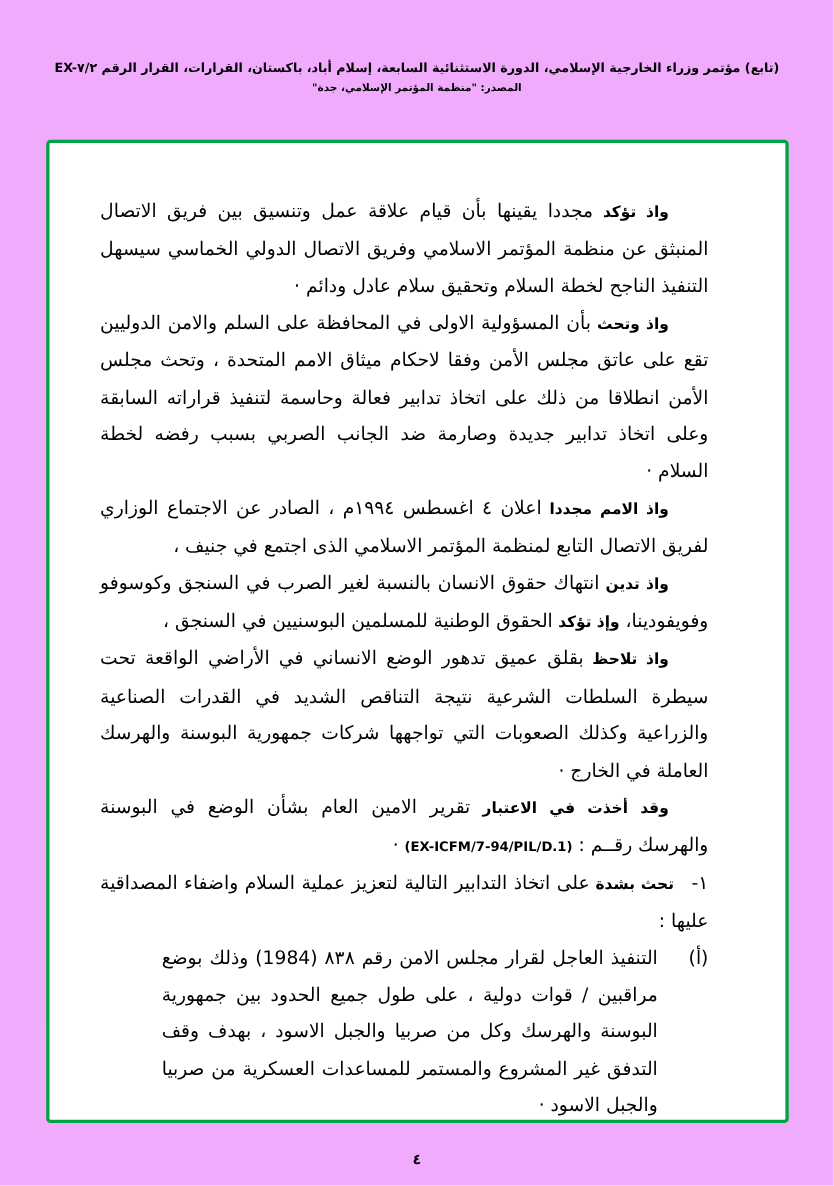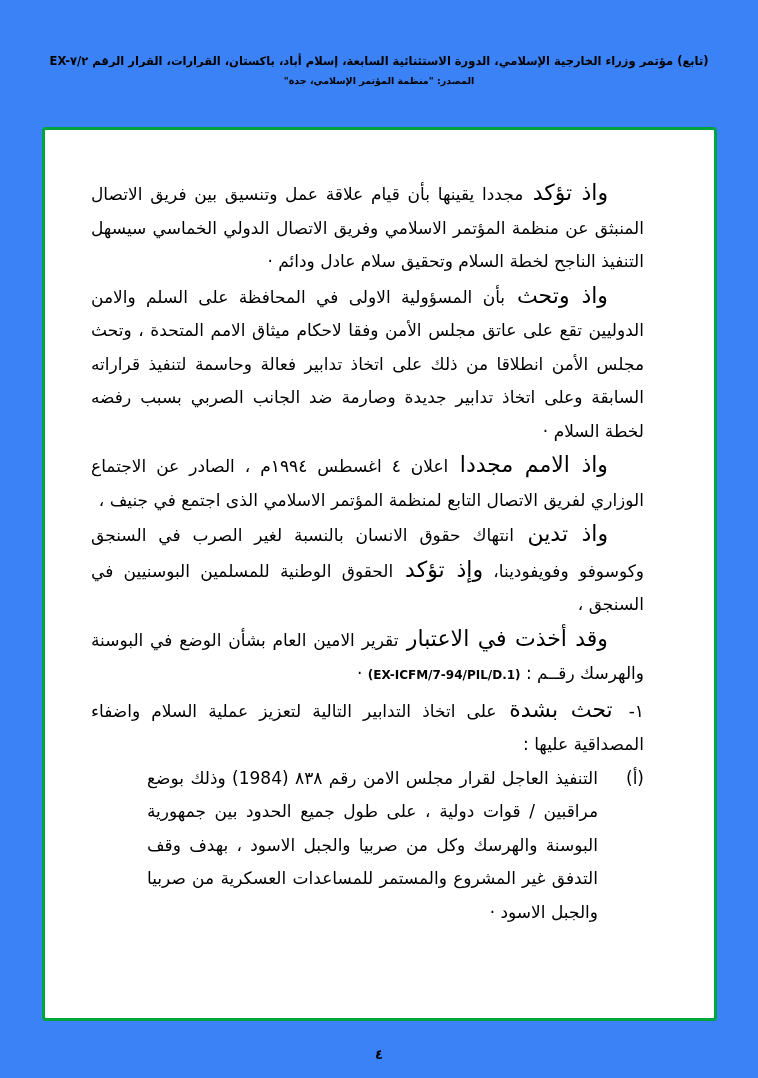--- a/index.html
+++ b/index.html
@@ -5,21 +5,21 @@
   * { margin: 0; padding: 0; box-sizing: border-box; }
   html, body { background: #ffffff; }
   body {
     width: 758px; height: 1078px;
     font-family: "DejaVu Sans", sans-serif;
     color: #000000;
   }
   .page {
     position: relative;
     width: 758px; height: 1078px;
-    background: #3b82f6;
+    background: #f0abfc;
     overflow: hidden;
     direction: rtl;
   }
   .header {
     position: absolute;
     top: 54px; right: 38px; left: 38px;
     text-align: center;
   }
   .header-line1 {
     font-size: 11.5px;
@@ -43,21 +43,21 @@
   .text-area {
     position: absolute;
     top: 46px; right: 70px; left: 46px; bottom: 18px;
     font-size: 17px;
     line-height: 33.5px;
     text-align: justify;
     direction: rtl;
   }
   .para { margin: 0; }
   .para.indent { text-indent: 36px; }
-  .lead { font-weight: normal; font-size: 22px; }
+  .lead { font-weight: bold; font-size: 14px; }
   .latin-small { font-size: 12px; font-weight: bold; }
   .marker-inline { margin-left: 16px; }
   .para.item {
     position: relative;
     padding-right: 46px;
     margin-left: 56px;
     text-indent: 0;
   }
   .marker-abs { position: absolute; right: 0; top: 0; }
   .footer {
@@ -77,20 +77,21 @@
     <div class="header-line1">(تابع) مؤتمر وزراء الخارجية الإسلامي، الدورة الاستثنائية السابعة، إسلام أباد، باكستان، القرارات، القرار الرقم ⁦EX-٧/٢⁩</div>
     <div class="header-line2">المصدر: "منظمة المؤتمر الإسلامي، جدة"</div>
   </div>
 
   <div class="content-box">
     <div class="text-area" id="paragraphs">
         <p class="para indent"><span class="lead ">واذ تؤكد </span><span class="">مجددا يقينها بأن قيام علاقة عمل وتنسيق بين فريق الاتصال المنبثق عن منظمة المؤتمر الاسلامي وفريق الاتصال الدولي الخماسي سيسهل التنفيذ الناجح لخطة السلام وتحقيق سلام عادل ودائم ·</span></p>
         <p class="para indent"><span class="lead ">واذ وتحث </span><span class="">بأن المسؤولية الاولى في المحافظة على السلم والامن الدوليين تقع على عاتق مجلس الأمن وفقا لاحكام ميثاق الامم المتحدة ، وتحث مجلس الأمن انطلاقا من ذلك على اتخاذ تدابير فعالة وحاسمة لتنفيذ قراراته السابقة وعلى اتخاذ تدابير جديدة وصارمة ضد الجانب الصربي بسبب رفضه لخطة السلام ·</span></p>
         <p class="para indent"><span class="lead ">واذ الامم مجددا </span><span class="">اعلان ٤ اغسطس ١٩٩٤م ، الصادر عن الاجتماع الوزاري لفريق الاتصال التابع لمنظمة المؤتمر الاسلامي الذى اجتمع في جنيف ،</span></p>
         <p class="para indent"><span class="lead ">واذ تدين </span><span class="">انتهاك حقوق الانسان بالنسبة لغير الصرب في السنجق وكوسوفو وفويفودينا، </span><span class="lead ">وإذ تؤكد </span><span class="">الحقوق الوطنية للمسلمين البوسنيين في السنجق ،</span></p>
+        <p class="para indent"><span class="lead ">واذ تلاحظ </span><span class="">بقلق عميق تدهور الوضع الانساني في الأراضي الواقعة تحت سيطرة السلطات الشرعية نتيجة التناقص الشديد في القدرات الصناعية والزراعية وكذلك الصعوبات التي تواجهها شركات جمهورية البوسنة والهرسك العاملة في الخارج ·</span></p>
         <p class="para indent"><span class="lead ">وقد أخذت في الاعتبار </span><span class="">تقرير الامين العام بشأن الوضع في البوسنة والهرسك رقــم : </span><span class="latin-small">⁦(EX-ICFM/7-94/PIL/D.1)⁩</span><span class=""> ·</span></p>
         <p class="para numbered"><span class="marker-inline">١-</span><span class="lead ">تحث بشدة </span><span class="">على اتخاذ التدابير التالية لتعزيز عملية السلام واضفاء المصداقية عليها :</span></p>
         <p class="para item"><span class="marker-abs">(أ)</span><span class="">التنفيذ العاجل لقرار مجلس الامن رقم ٨٣٨ (1984) وذلك بوضع مراقبين / قوات دولية ، على طول جميع الحدود بين جمهورية البوسنة والهرسك وكل من صربيا والجبل الاسود ، بهدف وقف التدفق غير المشروع والمستمر للمساعدات العسكرية من صربيا والجبل الاسود ·</span></p>
       </div>
   </div>
 
   <div class="footer">٤</div>
 
 </div>
 

